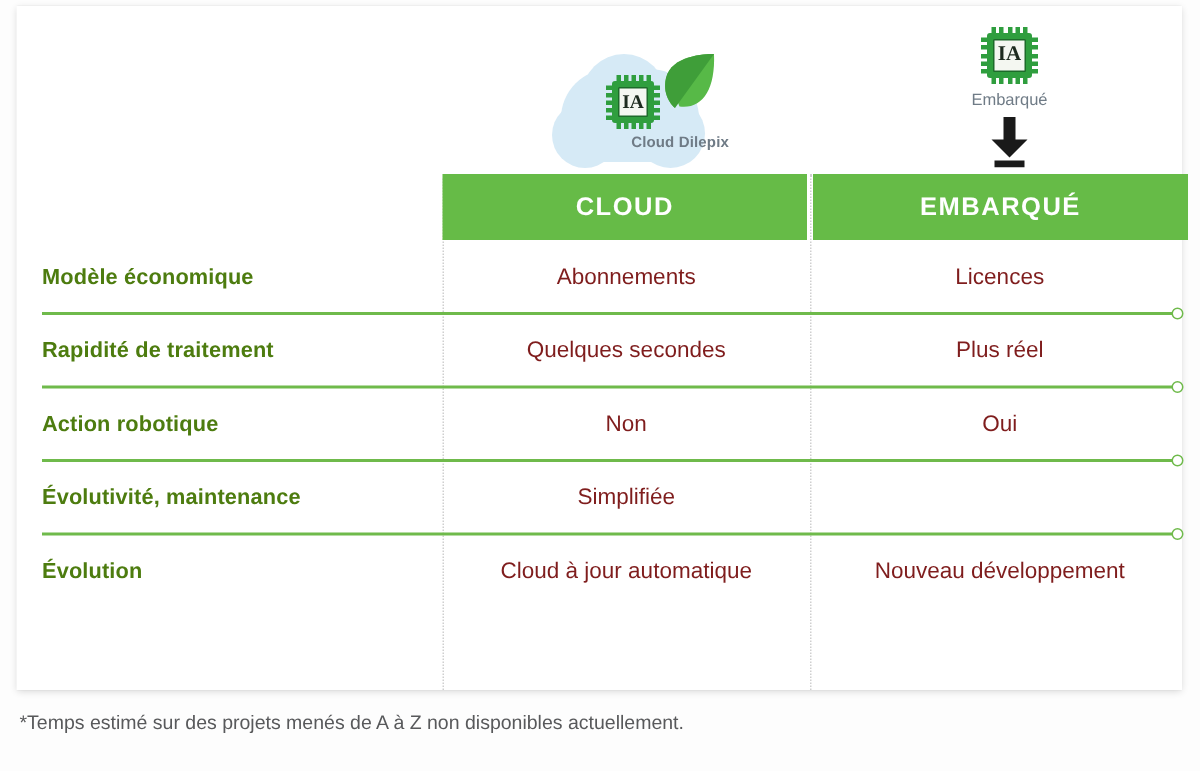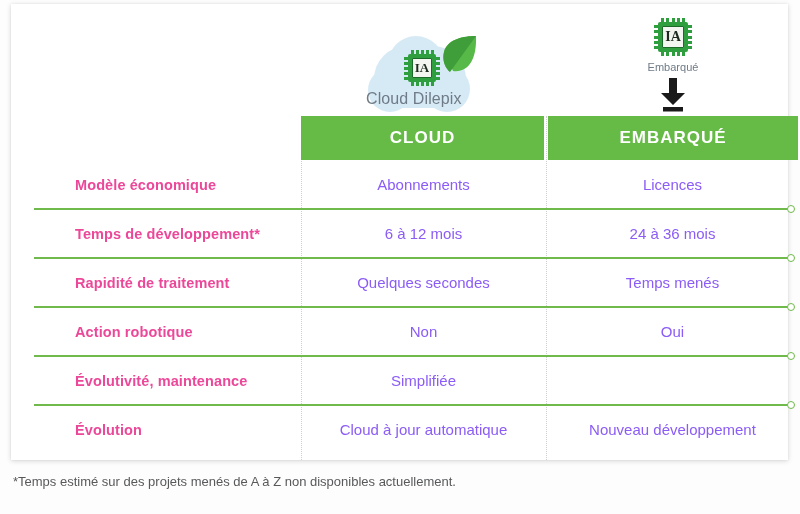--- a/index.html
+++ b/index.html
@@ -93,25 +93,26 @@
     top: 4px;
     width: 38px;
     height: 40px;
     z-index: 4;
   }
   .cloud-caption {
     position: absolute;
     left: 0;
     top: 60px;
     width: 120px;
-    text-align: left;
-    font-size: 16px;
+    text-align: right;
+    font-size: 10px;
     color: #6f7b86;
     z-index: 5;
     letter-spacing: .1px;
+    font-weight: bold;
   }
 
   
   .chip {
     position: relative;
     display: block;
   }
   .chip .chip-body {
     position: absolute;
     left: 4px;
@@ -187,21 +188,21 @@
     position: absolute;
     left: 35px;
     top: 66px;
     width: 30px;
     height: 34px;
   }
 
   
   .table {
     position: absolute;
-    left: 10px;
+    left: 4px;
     top: 112px;
     width: 777px;
     height: 344px;
     text-align: center;
   }
 
   .vdiv {
     position: absolute;
     top: 0;
     bottom: 0;
@@ -248,33 +249,32 @@
   .row .label {
     position: absolute;
     left: 13px;
     top: 0;
     height: 49px;
     width: 260px;
     display: flex;
     align-items: center;
     font-size: 14.5px;
     font-weight: bold;
-    color: #ec4899;
+    color: #4d7c0f;
     letter-spacing: .1px;
-    margin-left: 41px;
   }
   .row .cell {
     position: absolute;
     top: 0;
     height: 49px;
     display: flex;
     align-items: center;
     justify-content: center;
     font-size: 15px;
-    color: #8b5cf6;
+    color: #7f1d1d;
   }
   .row .cell.c1 { left: 280px; width: 245px; }
   .row .cell.c2 { left: 526px; width: 251px; }
 
   
   .sep {
     position: absolute;
     left: 13px;
     bottom: -1px;
     width: 757px;
@@ -400,33 +400,25 @@
 
         <div class="row">
           <div class="label">Modèle économique</div>
           <div class="cell c1">Abonnements</div>
           <div class="cell c2">Licences</div>
           <div class="sep">
               <span class="knob"></span>
             </div>
         </div>
 
-        <div class="row">
-          <div class="label">Temps de développement*</div>
-          <div class="cell c1">6 à 12 mois</div>
-          <div class="cell c2">24 à 36 mois</div>
-          <div class="sep">
-              <span class="knob"></span>
-            </div>
-        </div>
 
         <div class="row">
           <div class="label">Rapidité de traitement</div>
           <div class="cell c1">Quelques secondes</div>
-          <div class="cell c2">Temps menés</div>
+          <div class="cell c2">Plus réel</div>
           <div class="sep">
               <span class="knob"></span>
             </div>
         </div>
 
         <div class="row">
           <div class="label">Action robotique</div>
           <div class="cell c2">Oui</div>
           <div class="cell c1">Non</div>
           <div class="sep">

